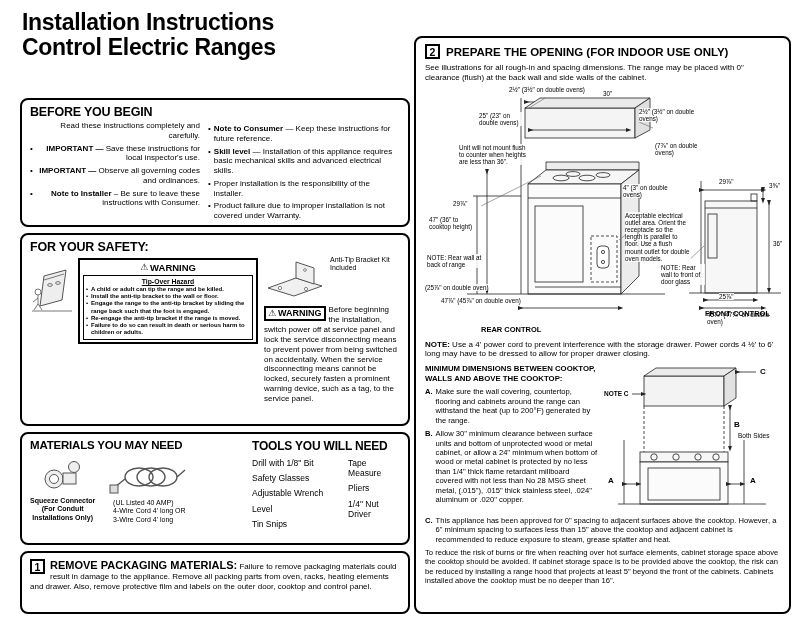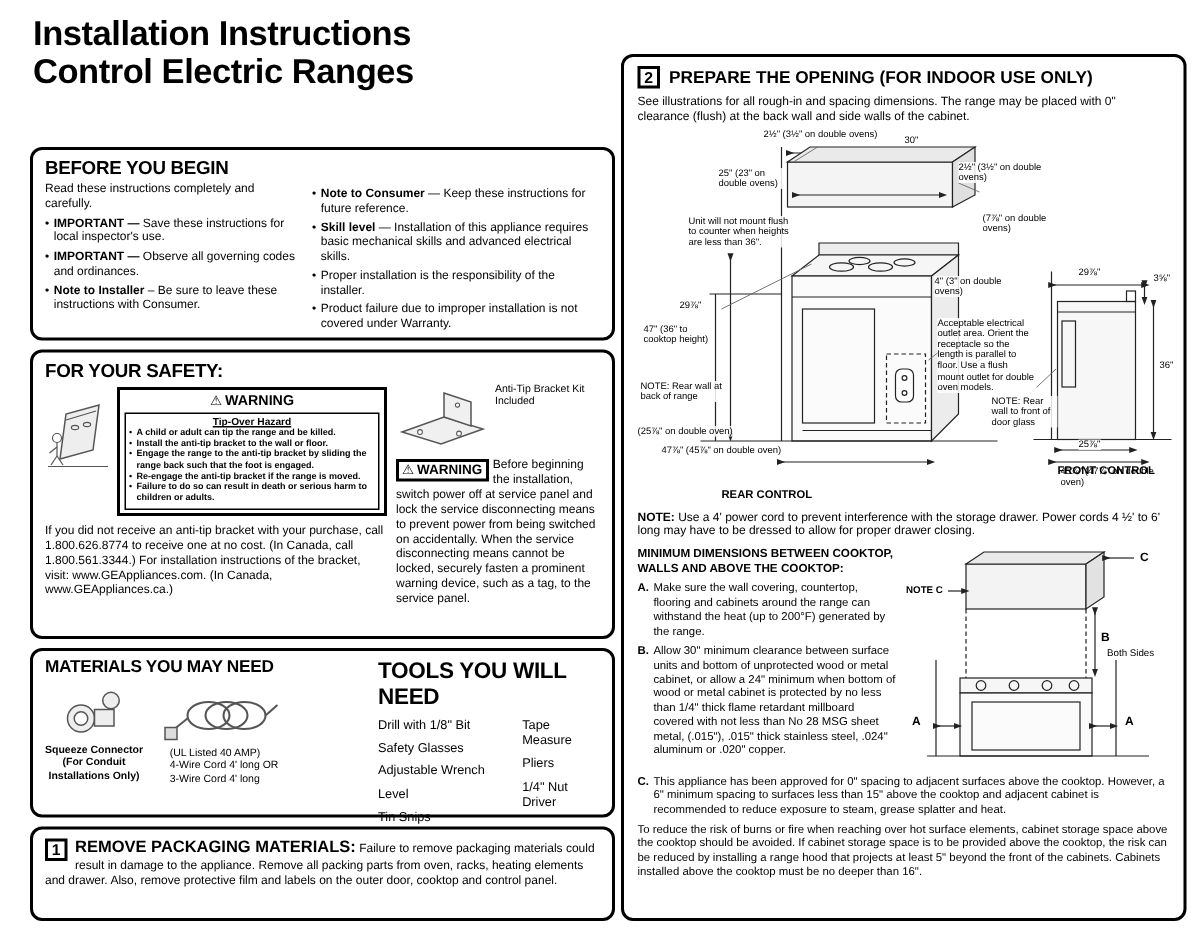--- a/index.html
+++ b/index.html
@@ -13,21 +13,21 @@
   .bh { font-size:12.5px; font-weight:bold; letter-spacing:-0.2px; }
   .sh { font-size:11.5px; font-weight:bold; }
 
   p { margin:0; }
   .t8 { font-size:8px; line-height:1.22; }
   .t75 { font-size:7.6px; line-height:1.22; }
 
   
   #before-box { left:20px; top:98px; width:390px; height:129px; }
   .two-col { display:flex; gap:8px; margin-top:2px; }
-  .col-l { width:170px; }
+  .col-l { width:170px;text-align:right; }
   .col-r { flex:1; }
   .bullet { display:flex; gap:3px; margin-top:3px; }
   .bullet .dot { font-size:8px; line-height:1.22; }
   .bullet p { font-size:8px; line-height:1.22; }
 
   
   #safety-box { left:20px; top:233px; width:390px; height:193px; }
   .safety-grid { display:flex; gap:6px; margin-top:2px; }
   .safety-left { width:228px; }
   .safety-right { flex:1; }
@@ -162,21 +162,20 @@
               <ul class="tiplist">
                 <li>A child or adult can tip the range and be killed.</li>
                 <li>Install the anti-tip bracket to the wall or floor.</li>
                 <li>Engage the range to the anti-tip bracket by sliding the range back such that the foot is engaged.</li>
                 <li>Re-engage the anti-tip bracket if the range is moved.</li>
                 <li>Failure to do so can result in death or serious harm to children or adults.</li>
               </ul>
             </div>
           </div>
         </div>
-        <p class="t8 no-bracket">If you did not receive an anti-tip bracket with your purchase, call 1.800.626.8774 to receive one at no cost. (In Canada, call 1.800.561.3344.) For installation instructions of the bracket, visit: www.GEAppliances.com. (In Canada, www.GEAppliances.ca.)</p>
       </div>
       <div class="safety-right">
         <div class="bfig">
           <svg width="62" height="46" viewBox="0 0 62 46">
             <g stroke="#555" stroke-width="1" fill="#f0f0f0">
               <polygon points="4,32 32,22 58,30 30,40"></polygon>
               <polygon points="32,6 50,12 50,28 32,22"></polygon>
             </g>
             <g stroke="#555" stroke-width="0.7" fill="#fff">
               <circle cx="16" cy="32" r="1.6"></circle>
@@ -229,21 +228,21 @@
             </svg>
             <div class="figlabel" style="text-align:left">
               <div>(UL Listed 40 AMP)</div>
               <div>4-Wire Cord 4' long OR</div>
               <div>3-Wire Cord 4' long</div>
             </div>
           </div>
         </div>
       </div>
       <div class="toolcol">
-        <h2 class="bh" style="font-size:15px">TOOLS YOU WILL NEED</h2>
+        <h2 class="bh" style="font-size:12px">TOOLS YOU WILL NEED</h2>
         <div class="tool-cols">
           <ul class="tool-list" style="width:92px">
             <li>Drill with 1/8" Bit</li>
             <li>Safety Glasses</li>
             <li>Adjustable Wrench</li>
             <li>Level</li>
             <li>Tin Snips</li>
           </ul>
           <ul class="tool-list">
             <li>Tape Measure</li>

